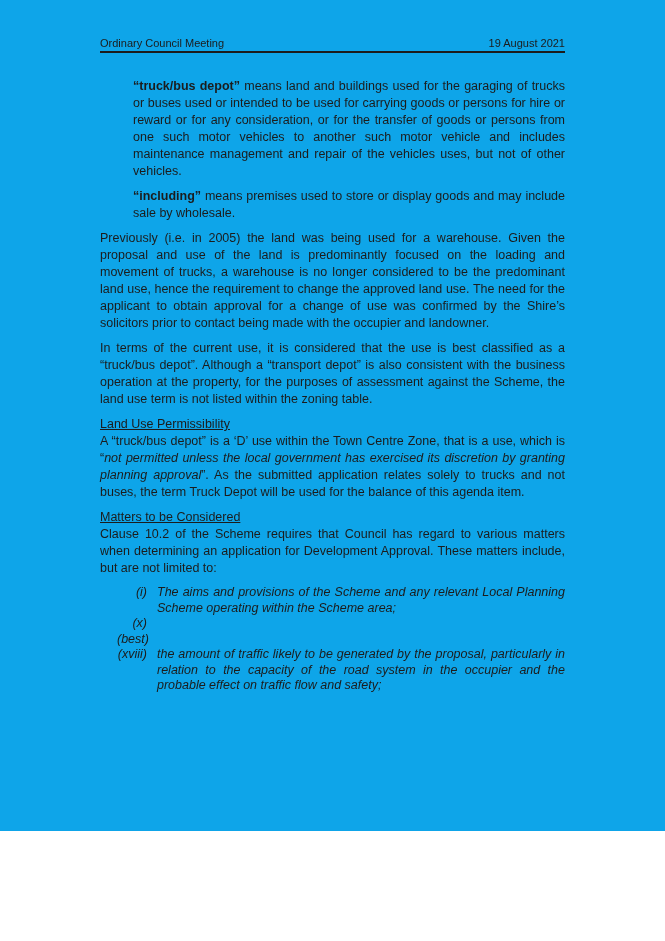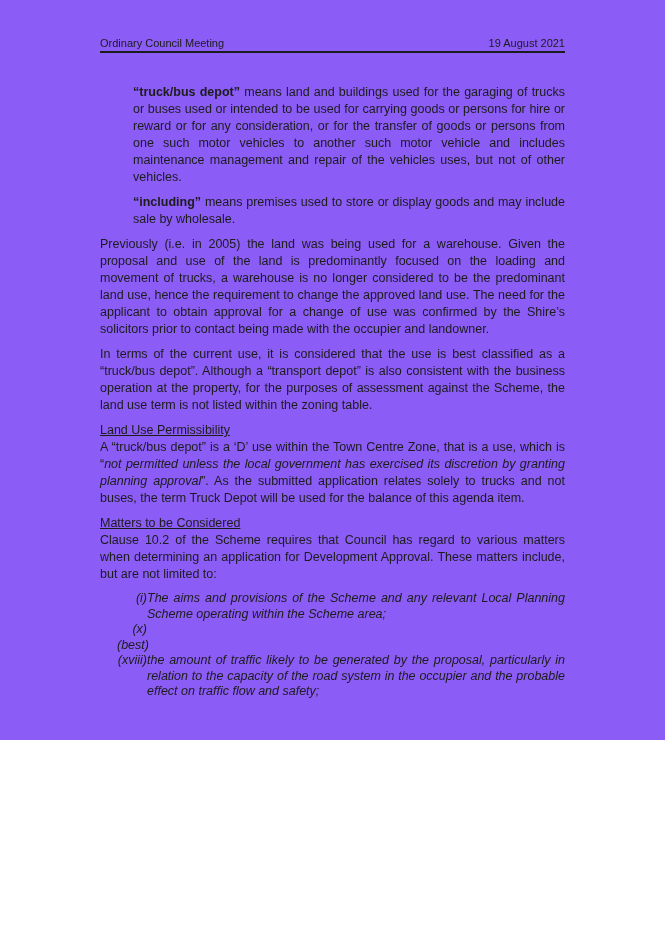--- a/index.html
+++ b/index.html
@@ -3,43 +3,43 @@
 <meta charset="utf-8">
 <style>
   html, body {
     margin: 0;
     padding: 0;
     background: #ffffff;
   }
   .page {
     position: relative;
     width: 665px;
-    height: 740px;
-    background: #8b5cf6;
+    height: 831px;
+    background: #0ea5e9;
     font-family: "Liberation Sans", sans-serif;
     color: #1c1c1c;
     overflow: hidden;
   }
   .page-header {
     position: absolute;
     left: 100px;
     top: 37px;
     width: 465px;
     display: flex;
     justify-content: space-between;
     align-items: flex-end;
     font-size: 11px;
     line-height: 12px;
     padding-bottom: 2px;
     border-bottom: 2px solid #1c1c1c;
   }
   .doc-body {
     position: absolute;
     left: 100px;
-    top: 84px;
+    top: 78px;
     width: 465px;
     font-size: 12.5px;
     line-height: 17px;
   }
   .para {
     margin: 0 0 8px 0;
     text-align: justify;
   }
   .para.indent {
     margin-left: 33px;
@@ -60,20 +60,21 @@
     display: flex;
   }
   .marker {
     flex: 0 0 30px;
     margin-left: 17px;
     text-align: right;
     white-space: nowrap;
   }
   .item-text {
     flex: 1;
+    margin-left: 10px;
     text-align: justify;
   }
 </style>
 </head>
 <body>
 
 <div class="page">
   <header class="page-header">
     <span>Ordinary Council Meeting</span>
     <span>19 August 2021</span>

